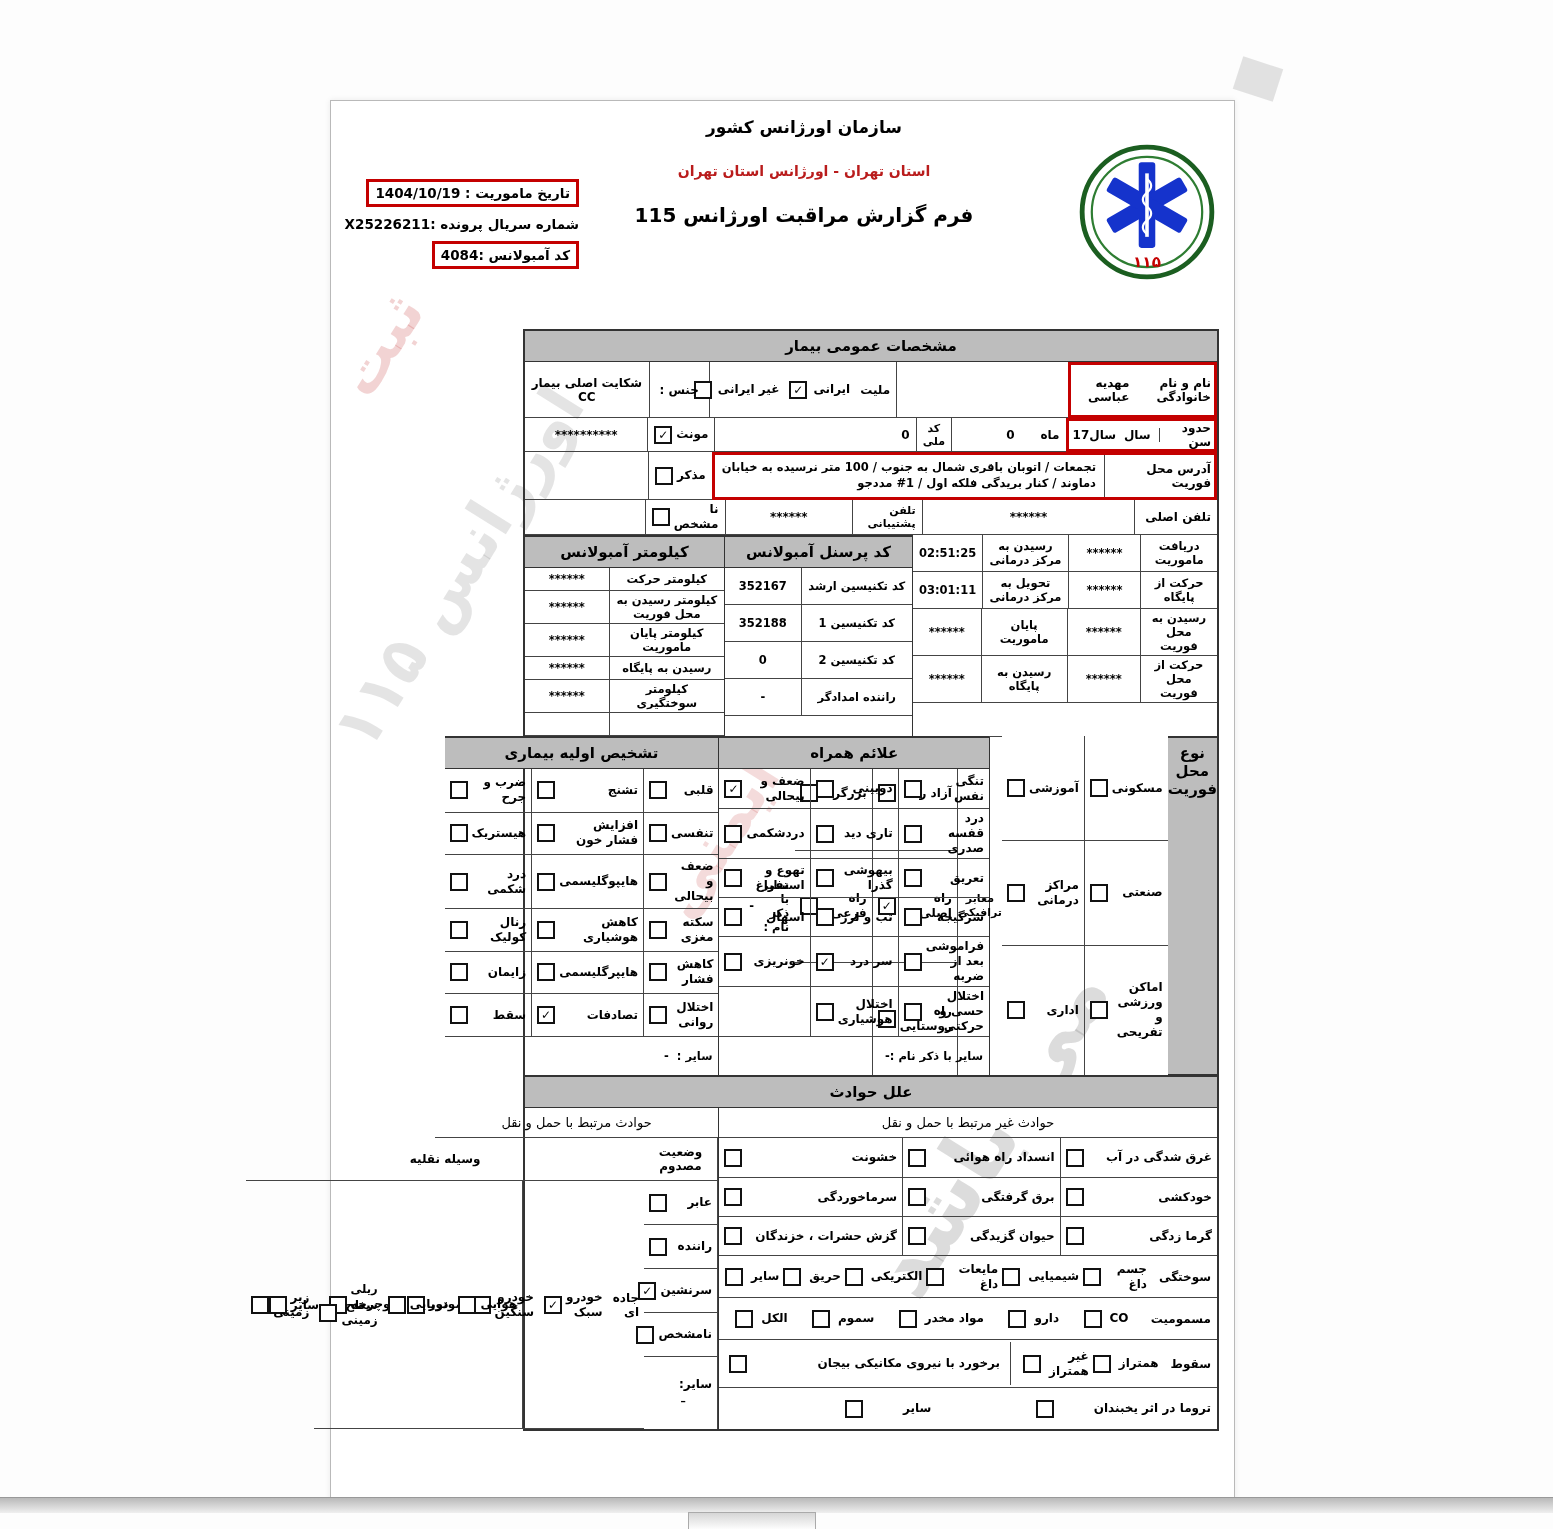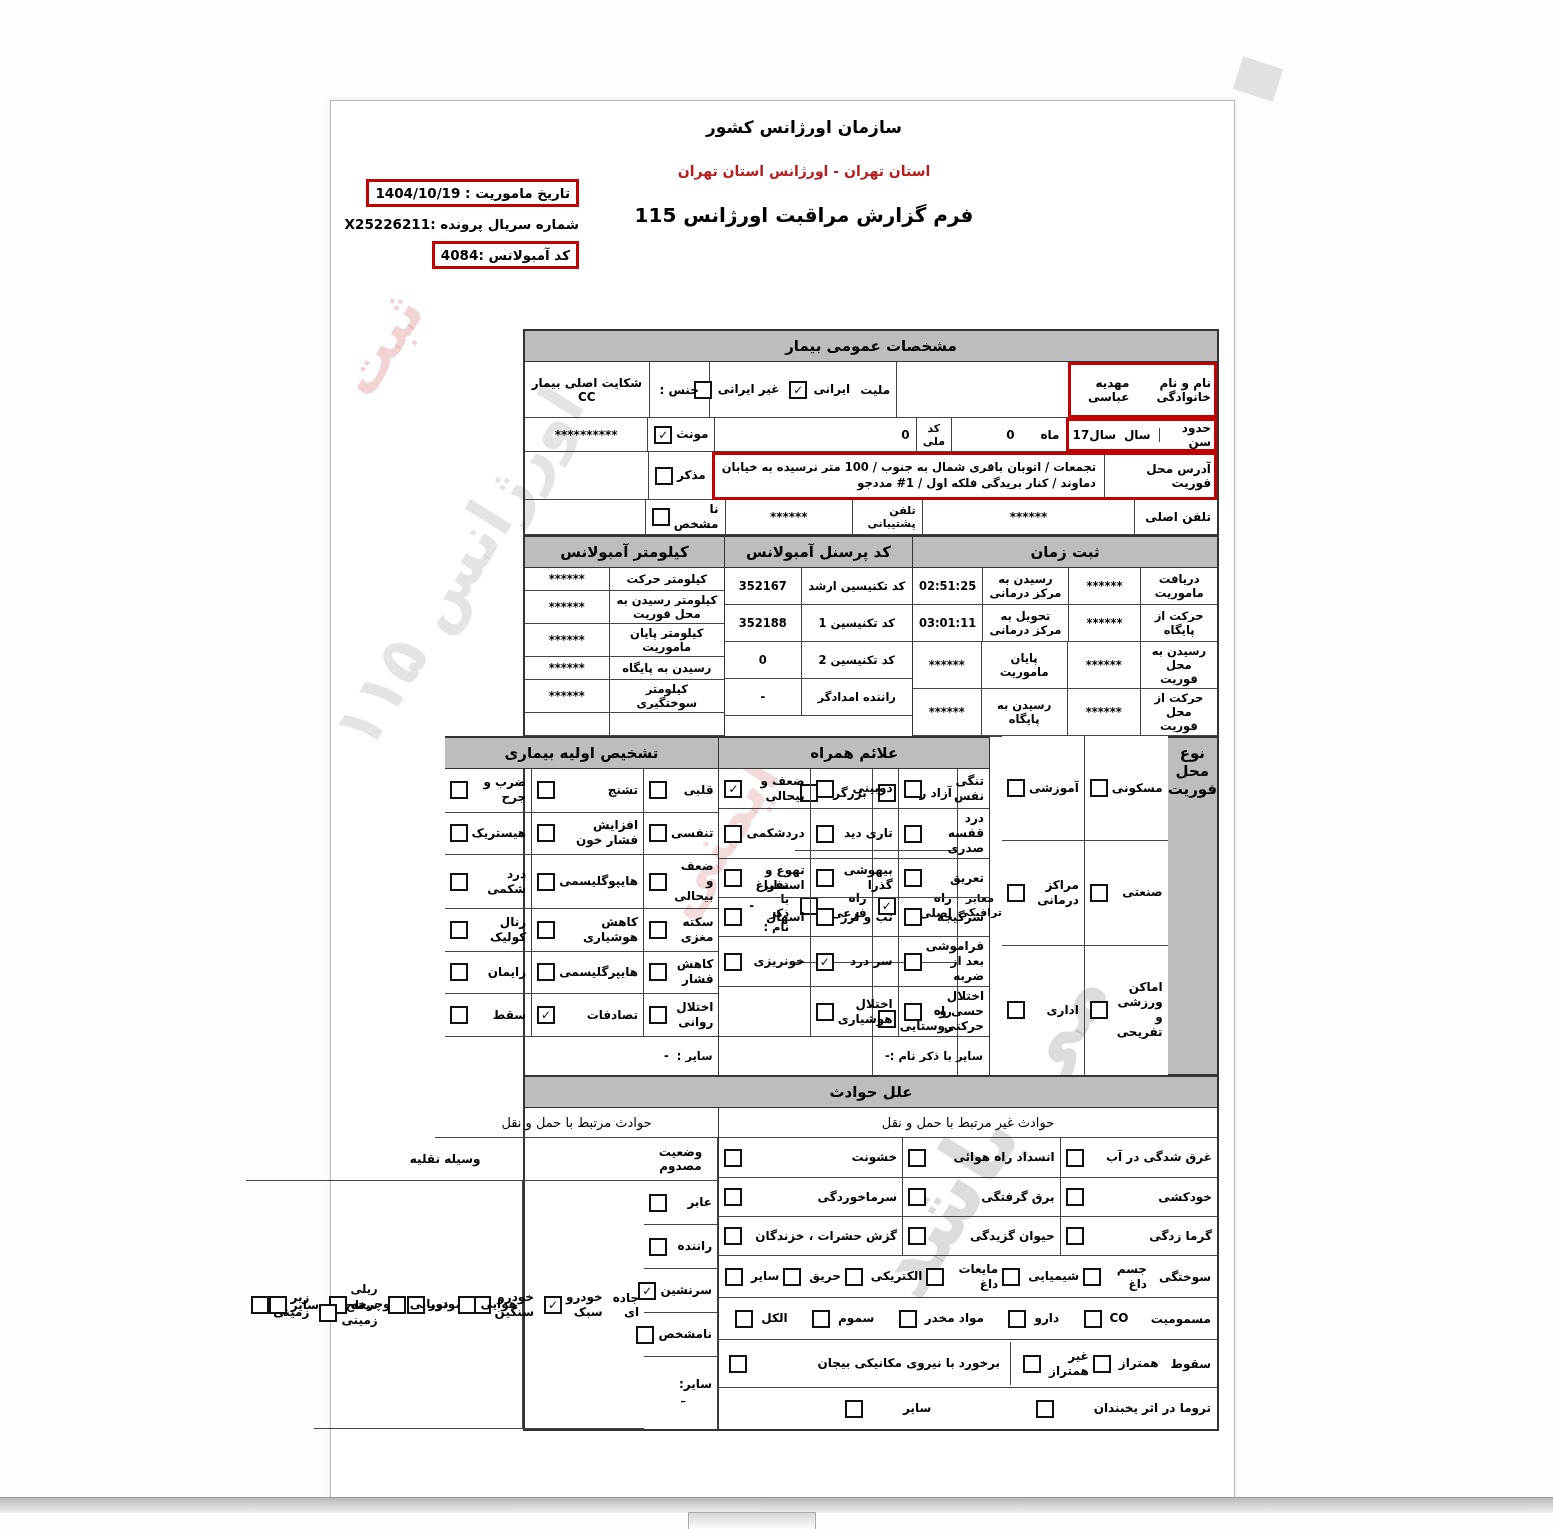--- a/index.html
+++ b/index.html
@@ -128,20 +128,34 @@
   <div id="wm-layer">
       <div class="wm" style="right: 800px; top: 210px; font-size: 58px; color: rgba(205, 80, 80, 0.25); transform: rotate(-58deg);">ثبت</div>
       <div class="wm" style="right: 570px; top: 430px; font-size: 64px; color: rgba(150, 150, 150, 0.26); transform: rotate(-58deg);">اورژانس ۱۱۵</div>
       <div class="wm" style="right: 430px; top: 700px; font-size: 62px; color: rgba(205, 90, 90, 0.22); transform: rotate(-58deg);">ایمنی</div>
       <div class="wm" style="right: 60px; top: 980px; font-size: 86px; color: rgba(140, 140, 140, 0.3); transform: rotate(-58deg);">می باشد</div>
     </div>
 
   <div class="content">
 
     <div class="hdr">
+      <div class="logo">
+        <svg viewBox="0 0 100 100" width="138" height="138">
+          <circle cx="50" cy="50" r="47" fill="none" stroke="#1b5e20" stroke-width="3.5"></circle>
+          <circle cx="50" cy="50" r="40" fill="none" stroke="#2e7d32" stroke-width="1.6"></circle>
+          <g fill="#1533cc">
+            <rect x="44" y="14" width="12" height="62" rx="2"></rect>
+            <rect x="44" y="14" width="12" height="62" rx="2" transform="rotate(60 50 45)"></rect>
+            <rect x="44" y="14" width="12" height="62" rx="2" transform="rotate(-60 50 45)"></rect>
+          </g>
+          <rect x="48.7" y="22" width="2.6" height="46" fill="#fff"></rect>
+          <path d="M50 26 q6 5 0 10 q-6 5 0 10 q6 5 0 10 q-6 5 0 10" fill="none" stroke="#fff" stroke-width="1.6"></path>
+          <text x="50" y="90" font-size="11" font-weight="bold" fill="#c40000" text-anchor="middle">۱۱۵</text>
+        </svg>
+      </div>
       <div class="hdr-center">
         <div class="l1">سازمان اورژانس کشور</div>
         <div class="l2">استان تهران - اورژانس استان تهران</div>
         <div class="l3">فرم گزارش مراقبت اورژانس 115</div>
       </div>
       <div class="hdr-left">
         <div class="line"><span class="redbox">تاریخ ماموریت : 1404/10/19</span></div>
         <div class="line">شماره سریال پرونده :X25226211</div>
         <div class="line"><span class="redbox">کد آمبولانس :4084</span></div>
       </div>
@@ -219,21 +233,20 @@
         </div>
         <div class="c chk">
             <span class="lbl">نا مشخص</span>
             <span class="box"></span>
           </div>
         <div class="c"></div>
       </div>
 
       <div class="three">
         <div class="t-time">
-          <div class="secbar">ثبت زمان</div>
           <div id="time-rows">
               <div class="row time-r">
                 <div class="c center">دریافت ماموریت</div>
                 <div class="c center val">******</div>
                 <div class="c center">رسیدن به مرکز درمانی</div>
                 <div class="c center val">02:51:25</div>
               </div>
               <div class="row time-r">
                 <div class="c center">حرکت از پایگاه</div>
                 <div class="c center val">******</div>

